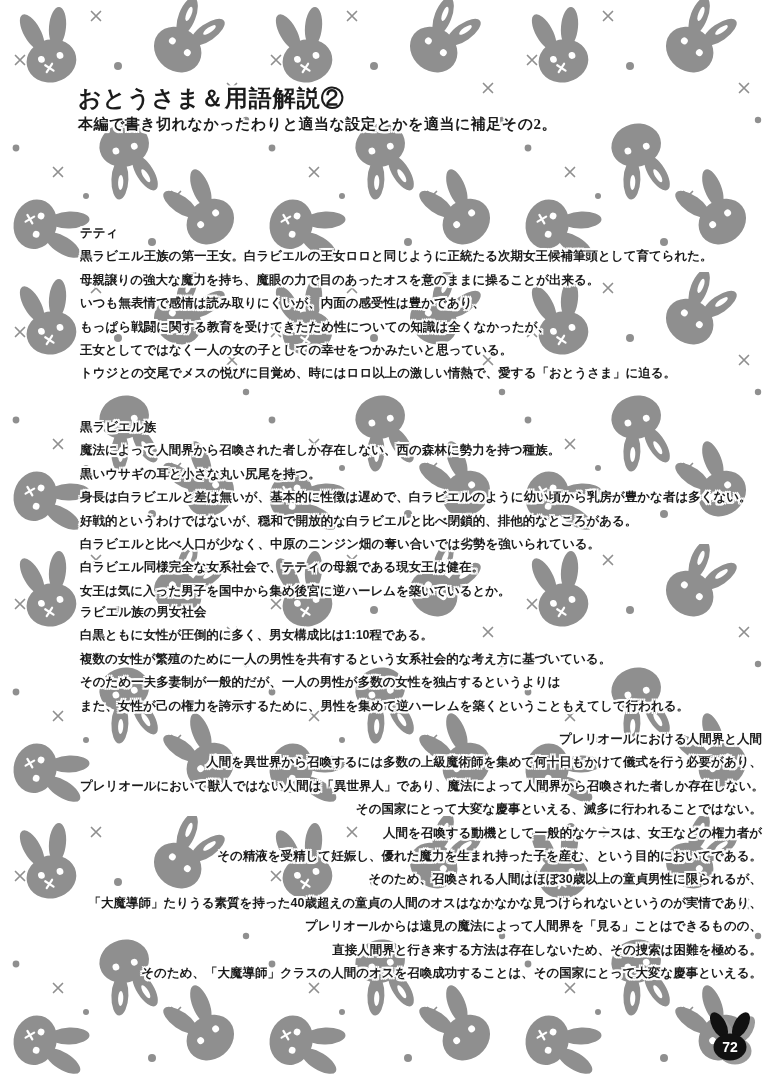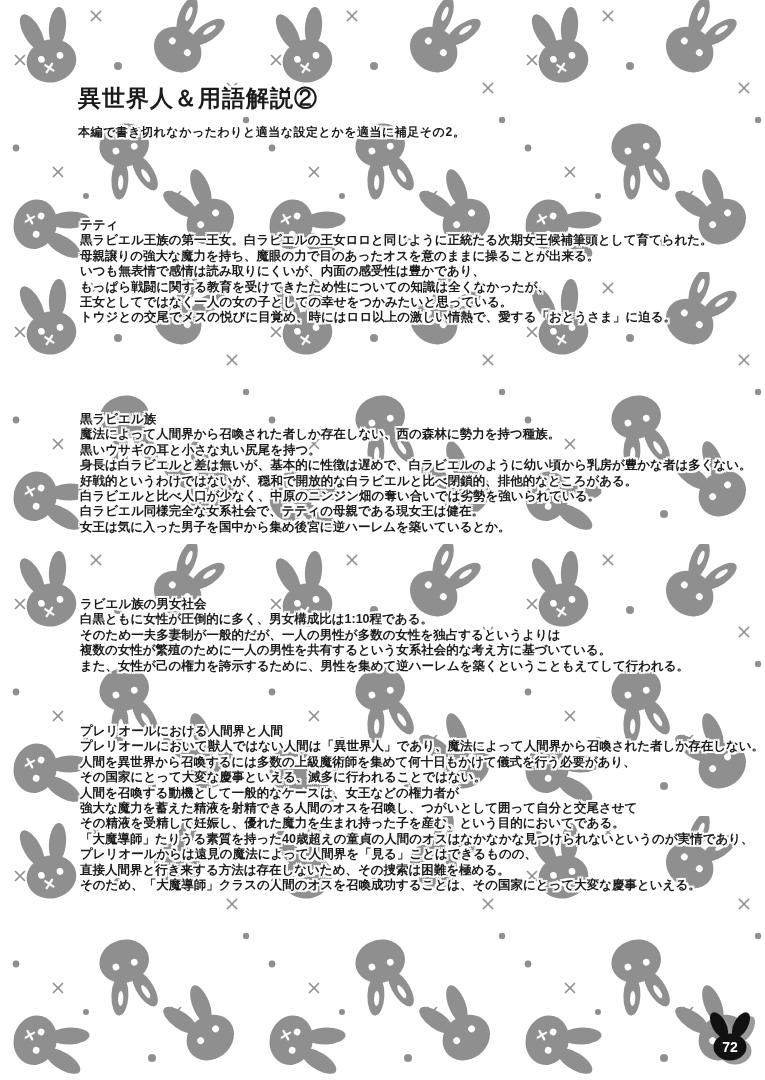--- a/index.html
+++ b/index.html
@@ -18,33 +18,33 @@
     text-shadow:
       -2px -2px 0 #fff, 2px -2px 0 #fff, -2px 2px 0 #fff, 2px 2px 0 #fff,
       -2px 0 0 #fff, 2px 0 0 #fff, 0 -2px 0 #fff, 0 2px 0 #fff,
       0 0 3px #fff, 0 0 3px #fff;
   }
   .title {
     position:absolute; left:78px; top:68px;
     font-size:23px; font-weight:bold; letter-spacing:1px;
   }
   .subtitle {
-    position:absolute; left:78px; top:112px;
-    font-family:Liberation Mono, monospace;
-    font-size:12px; font-weight:bold; letter-spacing:0.5px;
+    position:absolute; left:78px; top:100px;
+    font-family:Liberation Serif, serif;
+    font-size:15px; font-weight:bold; letter-spacing:0.5px;
   }
   .section {
     position:absolute; left:80px; width:682px;
     font-size:12.5px; font-weight:bold; line-height:15.4px;
   }
   .s1 { top:218px; }
   .s2 { top:412px; }
   .s3 { top:597px; }
-  .s4 { top:724px; }
-  .heading, .line { white-space:nowrap; }
+  .s4 { top:724px;text-align:right; }
+  .heading, .line { white-space:nowrap;margin-top:8px; }
   .badge {
     position:absolute; right:2px; bottom:6px;
     width:62px; height:64px;
   }
   .badge-shadow { fill:var(--badge-shadow, #9a9a9a); }
   .badge-main   { fill:var(--badge-black, #111111); }
   .badge-num {
     fill:#ffffff; font-family:"Liberation Sans", sans-serif;
     font-size:14px; font-weight:bold;
   }
@@ -87,21 +87,21 @@
         <use href="#xm" transform="translate(232,88)"></use>
         <use href="#xm" transform="translate(58,172)"></use>
         <use href="#xm" transform="translate(176,196)"></use>
         <use href="#xm" transform="translate(20,60)"></use>
       </g>
     </pattern>
   </defs>
   <rect width="765" height="1080" fill="url(#pt)"></rect>
 </svg>
 
-<h1 class="title halo">異世界人＆用語解説②</h1>
+<h1 class="title halo">おとうさま＆用語解説②</h1>
 <p class="subtitle halo">本編で書き切れなかったわりと適当な設定とかを適当に補足その2。</p>
 
 <section class="section s1">
   <div class="heading halo">テティ</div>
   <div class="body">
       <div class="line halo">黒ラビエル王族の第一王女。白ラビエルの王女ロロと同じように正統たる次期女王候補筆頭として育てられた。</div>
       <div class="line halo">母親譲りの強大な魔力を持ち、魔眼の力で目のあったオスを意のままに操ることが出来る。</div>
       <div class="line halo">いつも無表情で感情は読み取りにくいが、内面の感受性は豊かであり、</div>
       <div class="line halo">もっぱら戦闘に関する教育を受けてきたため性についての知識は全くなかったが、</div>
       <div class="line halo">王女としてではなく一人の女の子としての幸せをつかみたいと思っている。</div>
@@ -119,35 +119,35 @@
       <div class="line halo">白ラビエルと比べ人口が少なく、中原のニンジン畑の奪い合いでは劣勢を強いられている。</div>
       <div class="line halo">白ラビエル同様完全な女系社会で、テティの母親である現女王は健在。</div>
       <div class="line halo">女王は気に入った男子を国中から集め後宮に逆ハーレムを築いているとか。</div>
     </div>
 </section>
 
 <section class="section s3">
   <div class="heading halo">ラビエル族の男女社会</div>
   <div class="body">
       <div class="line halo">白黒ともに女性が圧倒的に多く、男女構成比は1:10程である。</div>
+      <div class="line halo">複数の女性が繁殖のために一人の男性を共有するという女系社会的な考え方に基づいている。</div>
       <div class="line halo">そのため一夫多妻制が一般的だが、一人の男性が多数の女性を独占するというよりは</div>
-      <div class="line halo">複数の女性が繁殖のために一人の男性を共有するという女系社会的な考え方に基づいている。</div>
       <div class="line halo">また、女性が己の権力を誇示するために、男性を集めて逆ハーレムを築くということもえてして行われる。</div>
     </div>
 </section>
 
 <section class="section s4">
   <div class="heading halo">プレリオールにおける人間界と人間</div>
   <div class="body">
+      <div class="line halo">人間を異世界から召喚するには多数の上級魔術師を集めて何十日もかけて儀式を行う必要があり、</div>
       <div class="line halo">プレリオールにおいて獣人ではない人間は「異世界人」であり、魔法によって人間界から召喚された者しか存在しない。</div>
-      <div class="line halo">人間を異世界から召喚するには多数の上級魔術師を集めて何十日もかけて儀式を行う必要があり、</div>
       <div class="line halo">その国家にとって大変な慶事といえる、滅多に行われることではない。</div>
       <div class="line halo">人間を召喚する動機として一般的なケースは、女王などの権力者が</div>
-      <div class="line halo">強大な魔力を蓄えた精液を射精できる人間のオスを召喚し、つがいとして囲って自分と交尾させて</div>
       <div class="line halo">その精液を受精して妊娠し、優れた魔力を生まれ持った子を産む、という目的においてである。</div>
+      <div class="line halo">そのため、召喚される人間はほぼ30歳以上の童貞男性に限られるが、</div>
       <div class="line halo">「大魔導師」たりうる素質を持った40歳超えの童貞の人間のオスはなかなかな見つけられないというのが実情であり、</div>
       <div class="line halo">プレリオールからは遠見の魔法によって人間界を「見る」ことはできるものの、</div>
       <div class="line halo">直接人間界と行き来する方法は存在しないため、その捜索は困難を極める。</div>
       <div class="line halo">そのため、「大魔導師」クラスの人間のオスを召喚成功することは、その国家にとって大変な慶事といえる。</div>
     </div>
 </section>
 
 <svg class="badge" viewBox="0 0 62 64">
   <defs>
     <g id="pbun">

